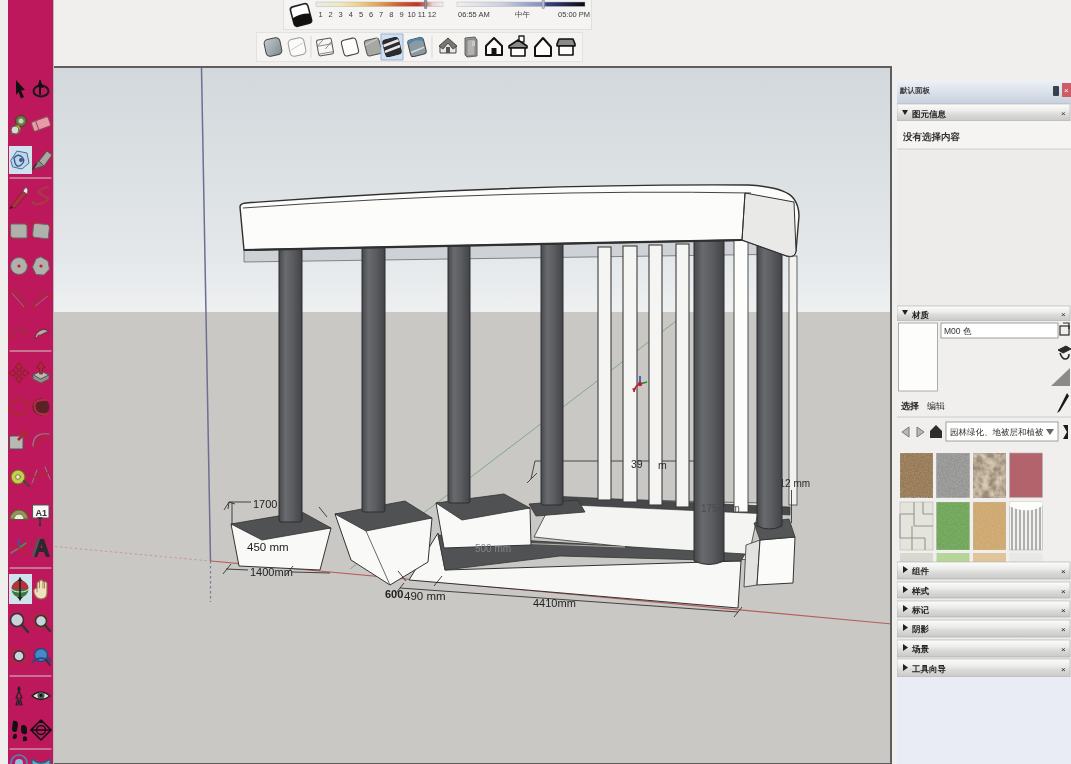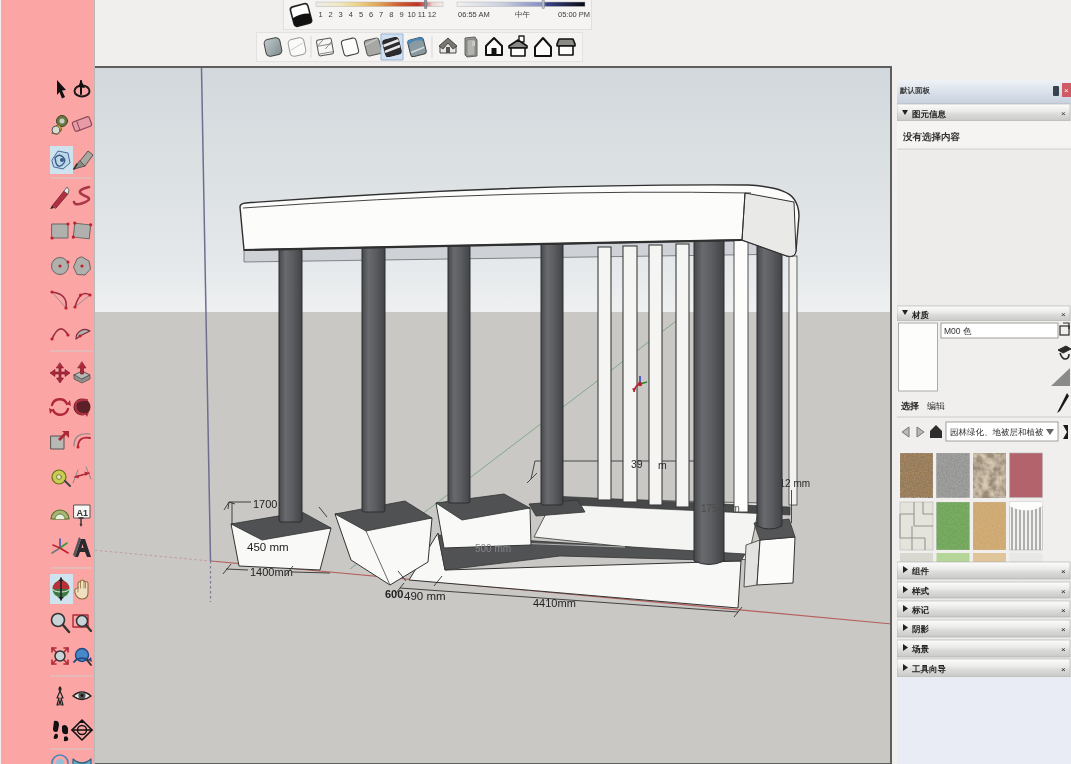--- a/index.html
+++ b/index.html
@@ -125,21 +125,21 @@
     <path d="M 589,326 l -2,-3.5 l 4,-0.5 z" fill="#bb2230" stroke="none"></path>
     <line x1="595" y1="318" x2="602" y2="316" stroke="#2a8830"></line>
     <line x1="595" y1="318" x2="595" y2="310" stroke="#3344bb"></line>
     <circle cx="595" cy="318" r="2.2" fill="#bb2230" stroke="none"></circle>
   </g>
 
   <rect x="1" y="1" width="845" height="697" fill="none" stroke="#5e5e5e" stroke-width="2"></rect>
 </svg>
 </div>
 
-<div class="abs" style="left:1px;top:0;width:45px;height:764px;background:#fca5a5;border-right:1px solid #b9b8b6;padding-left:48px;">
+<div class="abs" style="left:8px;top:0;width:45px;height:764px;background:#be185d;border-right:1px solid #b9b8b6;">
 <svg width="45" height="764" viewBox="0 0 45 764" xmlns="http://www.w3.org/2000/svg" id="lt">
 <g stroke-linecap="round" stroke-linejoin="round">
 
 <g stroke="#cfcecb" stroke-width="1">
   <line x1="2" y1="178" x2="43" y2="178"></line>
           <line x1="2" y1="351" x2="43" y2="351"></line>
   <line x1="2" y1="568" x2="43" y2="568"></line>
           <line x1="2" y1="676" x2="43" y2="676"></line>
   <line x1="2" y1="749" x2="43" y2="749"></line>
 </g>

